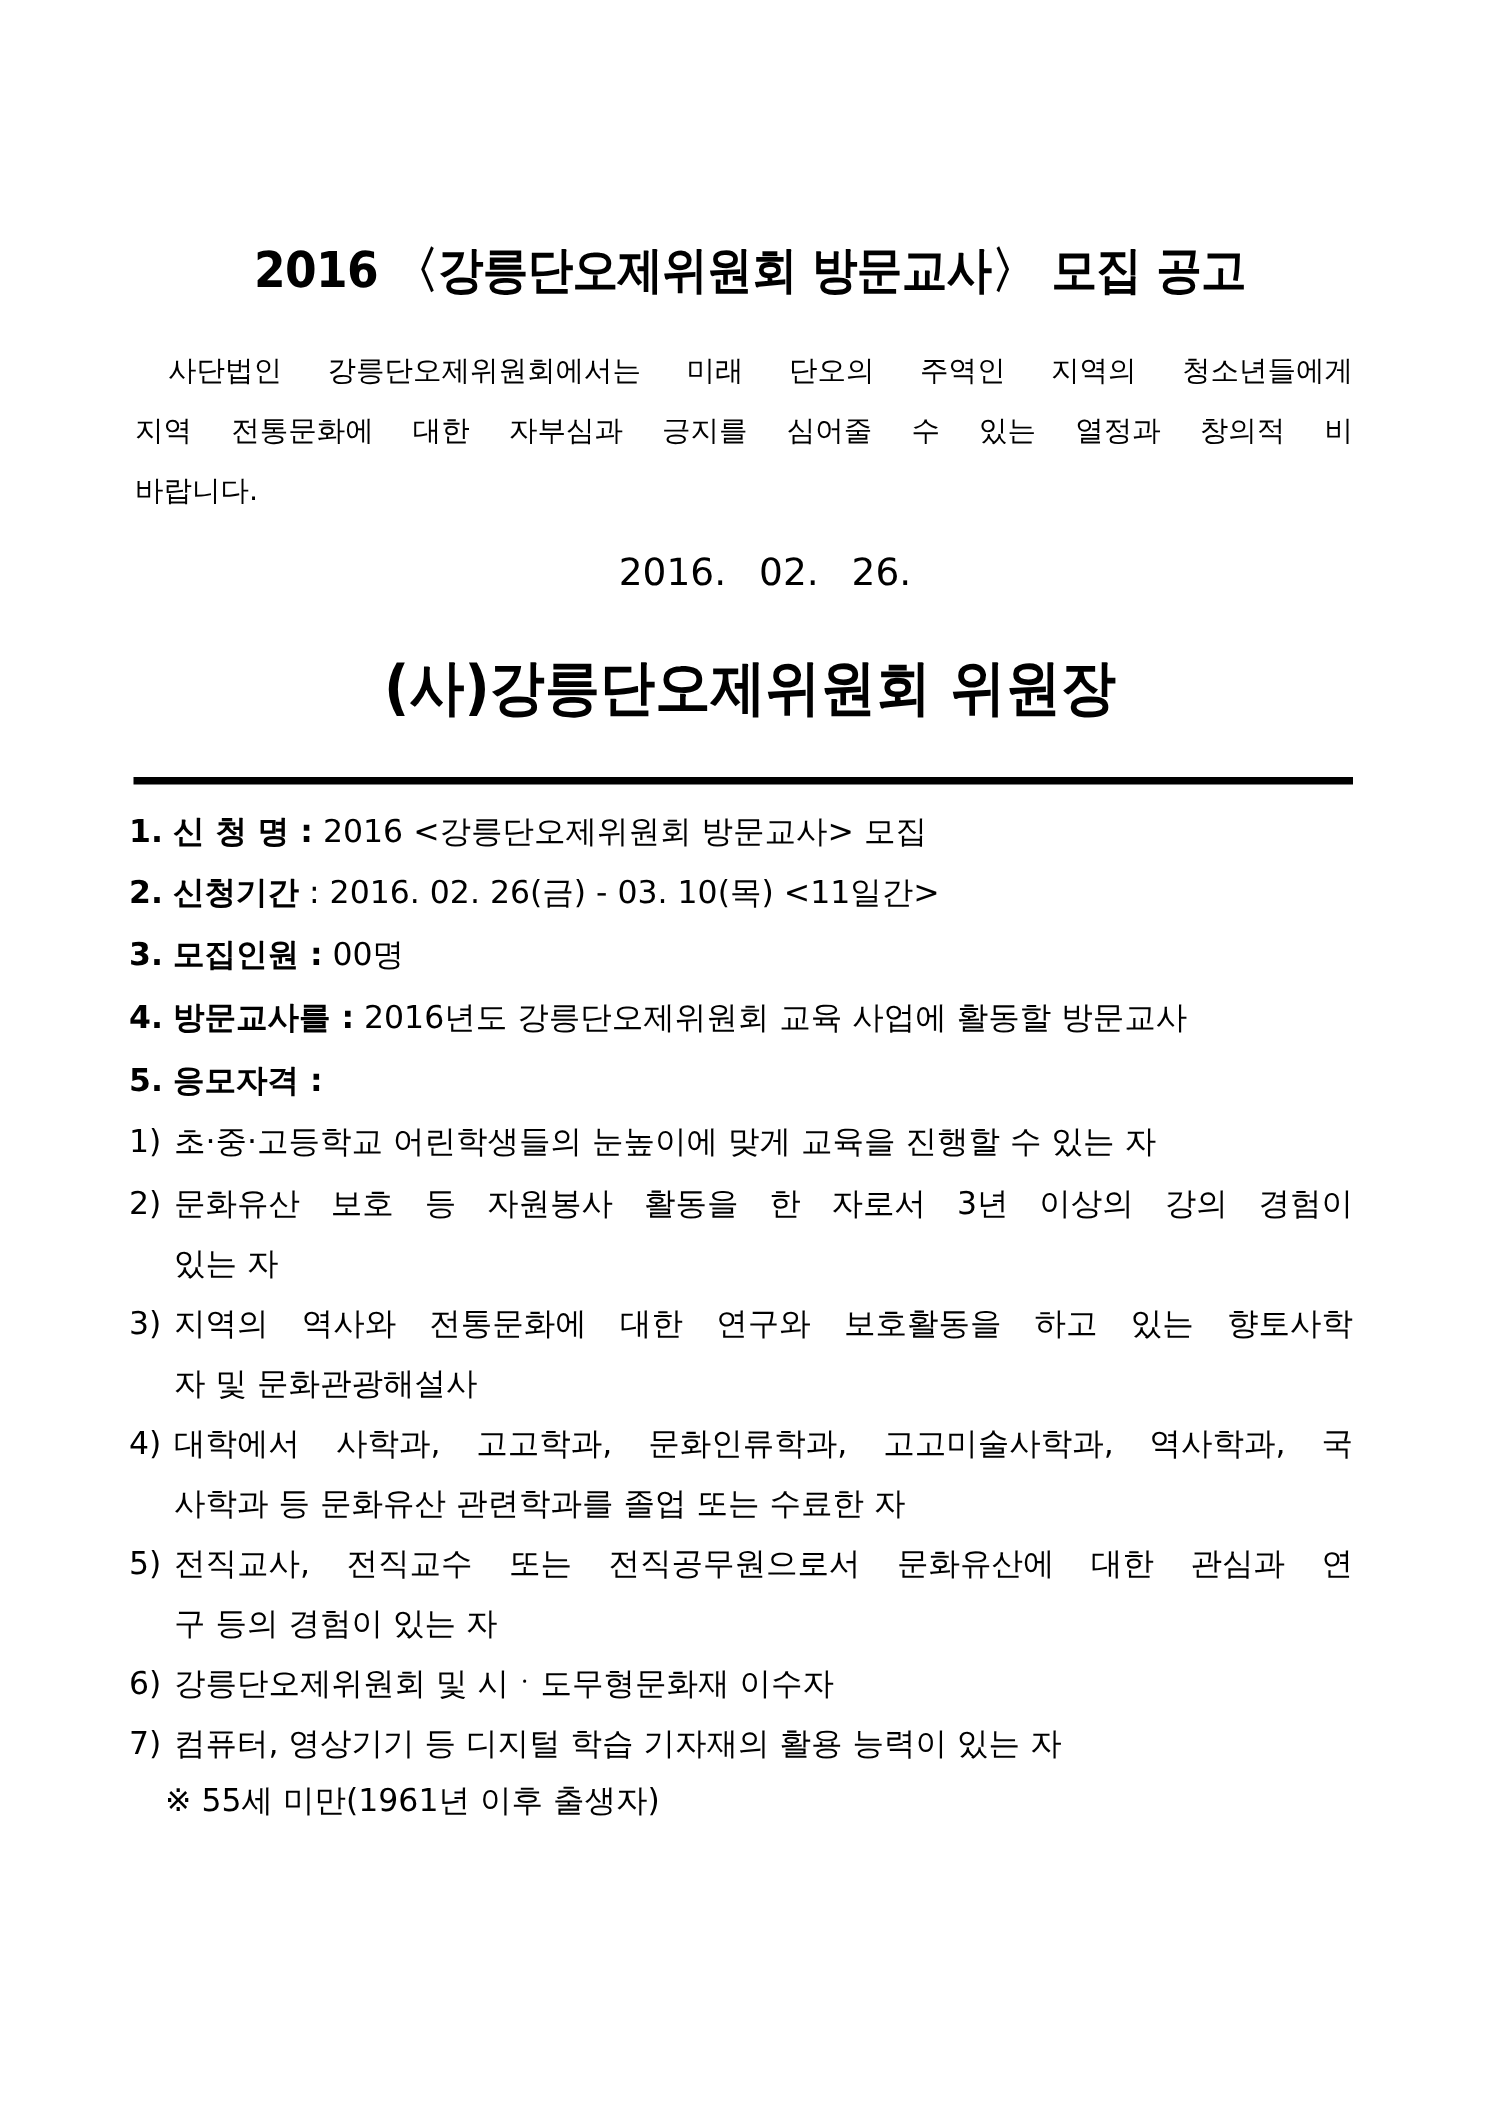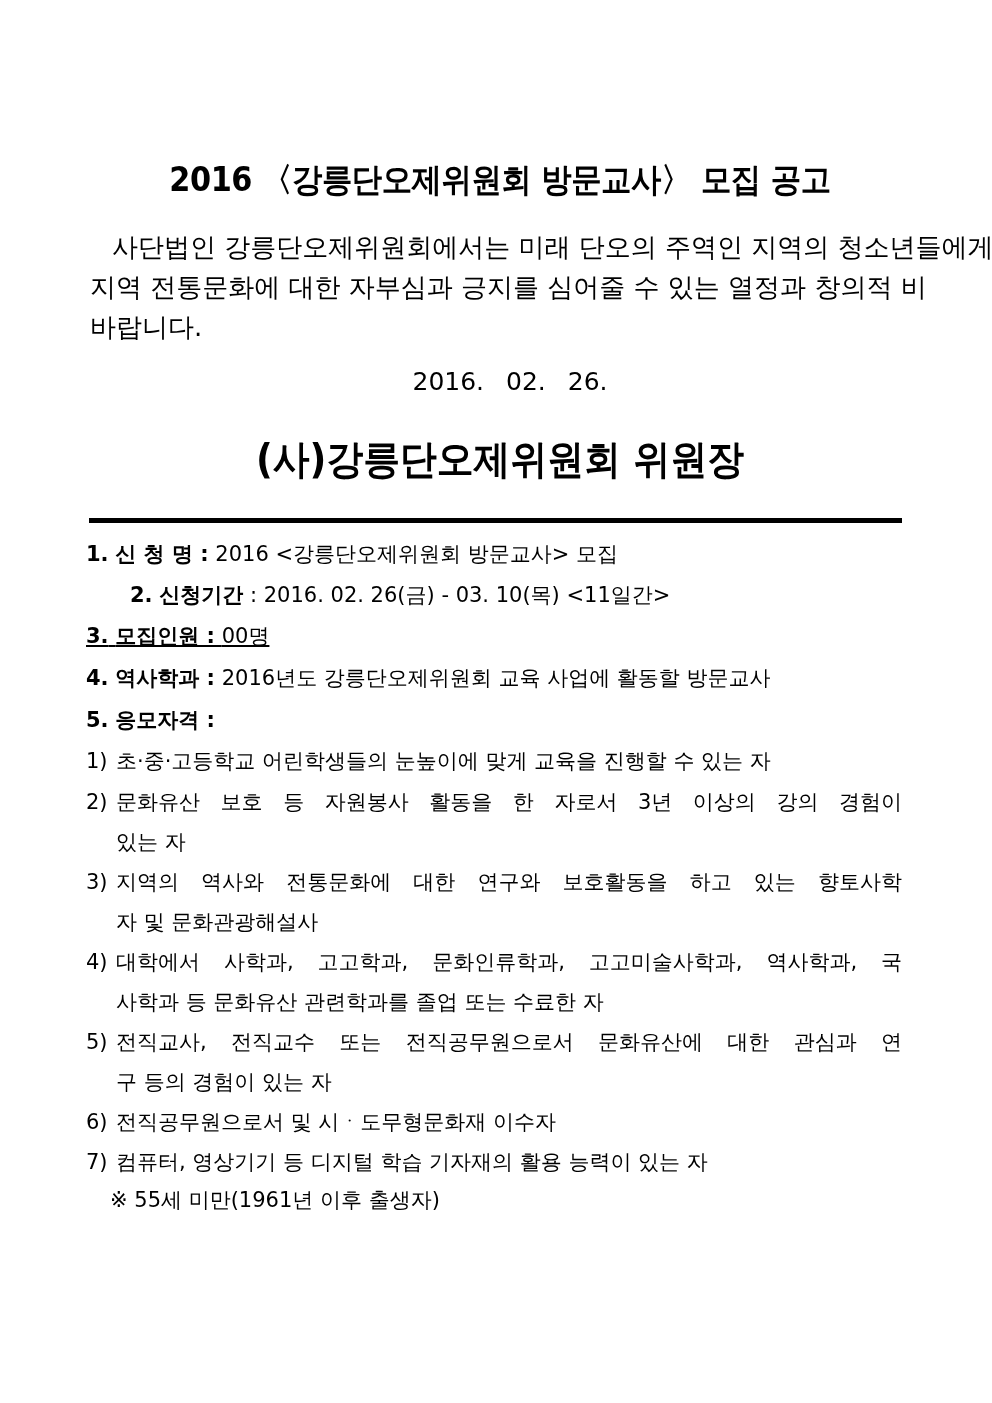--- a/index.html
+++ b/index.html
@@ -31,21 +31,21 @@
       line-height: 44px;
       white-space: nowrap;
       transform: scaleX(0.92);
       transform-origin: center;
     }
     .intro {
       position: absolute;
       left: 86px;
       top: 227px;
       width: 812px;
-      font-size: 26px;
+      font-size: 19px;
       line-height: 40px;
       text-align: justify;
       text-align-last: left;
     }
     .intro-line {
       display: block;
       white-space: nowrap;
       text-align: justify;
       text-align-last: justify;
     }
@@ -156,36 +156,36 @@
   <div class="divider"></div>
 
   <div class="items">
 
     <div class="row" style="top:0px;">
       <span class="num">1.</span>
       <span class="label">신 청 명 :</span>
       <span>2016 &lt;강릉단오제위원회 방문교사&gt; 모집</span>
     </div>
 
-    <div class="row" style="top:41px;margin-left:44px;">
+    <div class="row" style="top:41px;">
       <span class="num">2.</span>
       <span class="label">신청기간</span>
       <span>:</span>
       <span>2016. 02. 26(금) - 03. 10(목) &lt;11일간&gt;</span>
     </div>
 
-    <div class="row" style="top:82px;text-decoration:underline;">
+    <div class="row" style="top:82px;">
       <span class="num">3.</span>
       <span class="label">모집인원 :</span>
       <span>00명</span>
     </div>
 
     <div class="row" style="top:124px;">
       <span class="num">4.</span>
-      <span class="label">역사학과 :</span>
+      <span class="label">방문교사를 :</span>
       <span>2016년도 강릉단오제위원회 교육 사업에 활동할 방문교사</span>
     </div>
 
     <div class="row" style="top:166px;">
       <span class="num">5.</span>
       <span class="label">응모자격 :</span>
     </div>
 
     <div class="sub" style="top:207px;">
       <span class="n">1)</span><span class="t">초·중·고등학교 어린학생들의 눈높이에 맞게 교육을 진행할 수 있는 자</span>
@@ -205,21 +205,21 @@
       <span class="n">4)</span><span class="t">대학에서 사학과, 고고학과, 문화인류학과, 고고미술사학과, 역사학과, 국</span>
     </div>
     <div class="cont" style="top:448px;">사학과 등 문화유산 관련학과를 졸업 또는 수료한 자</div>
 
     <div class="sub justify" style="top:488px;">
       <span class="n">5)</span><span class="t">전직교사, 전직교수 또는 전직공무원으로서 문화유산에 대한 관심과 연</span>
     </div>
     <div class="cont" style="top:528px;">구 등의 경험이 있는 자</div>
 
     <div class="sub" style="top:568px;">
-      <span class="n">6)</span><span class="t">전직공무원으로서 및 시ㆍ도무형문화재 이수자</span>
+      <span class="n">6)</span><span class="t">강릉단오제위원회 및 시ㆍ도무형문화재 이수자</span>
     </div>
 
     <div class="sub" style="top:608px;">
       <span class="n">7)</span><span class="t">컴퓨터, 영상기기 등 디지털 학습 기자재의 활용 능력이 있는 자</span>
     </div>
 
     <div class="note" style="top:646px;">※ 55세 미만(1961년 이후 출생자)</div>
   </div>
 </div>
 

